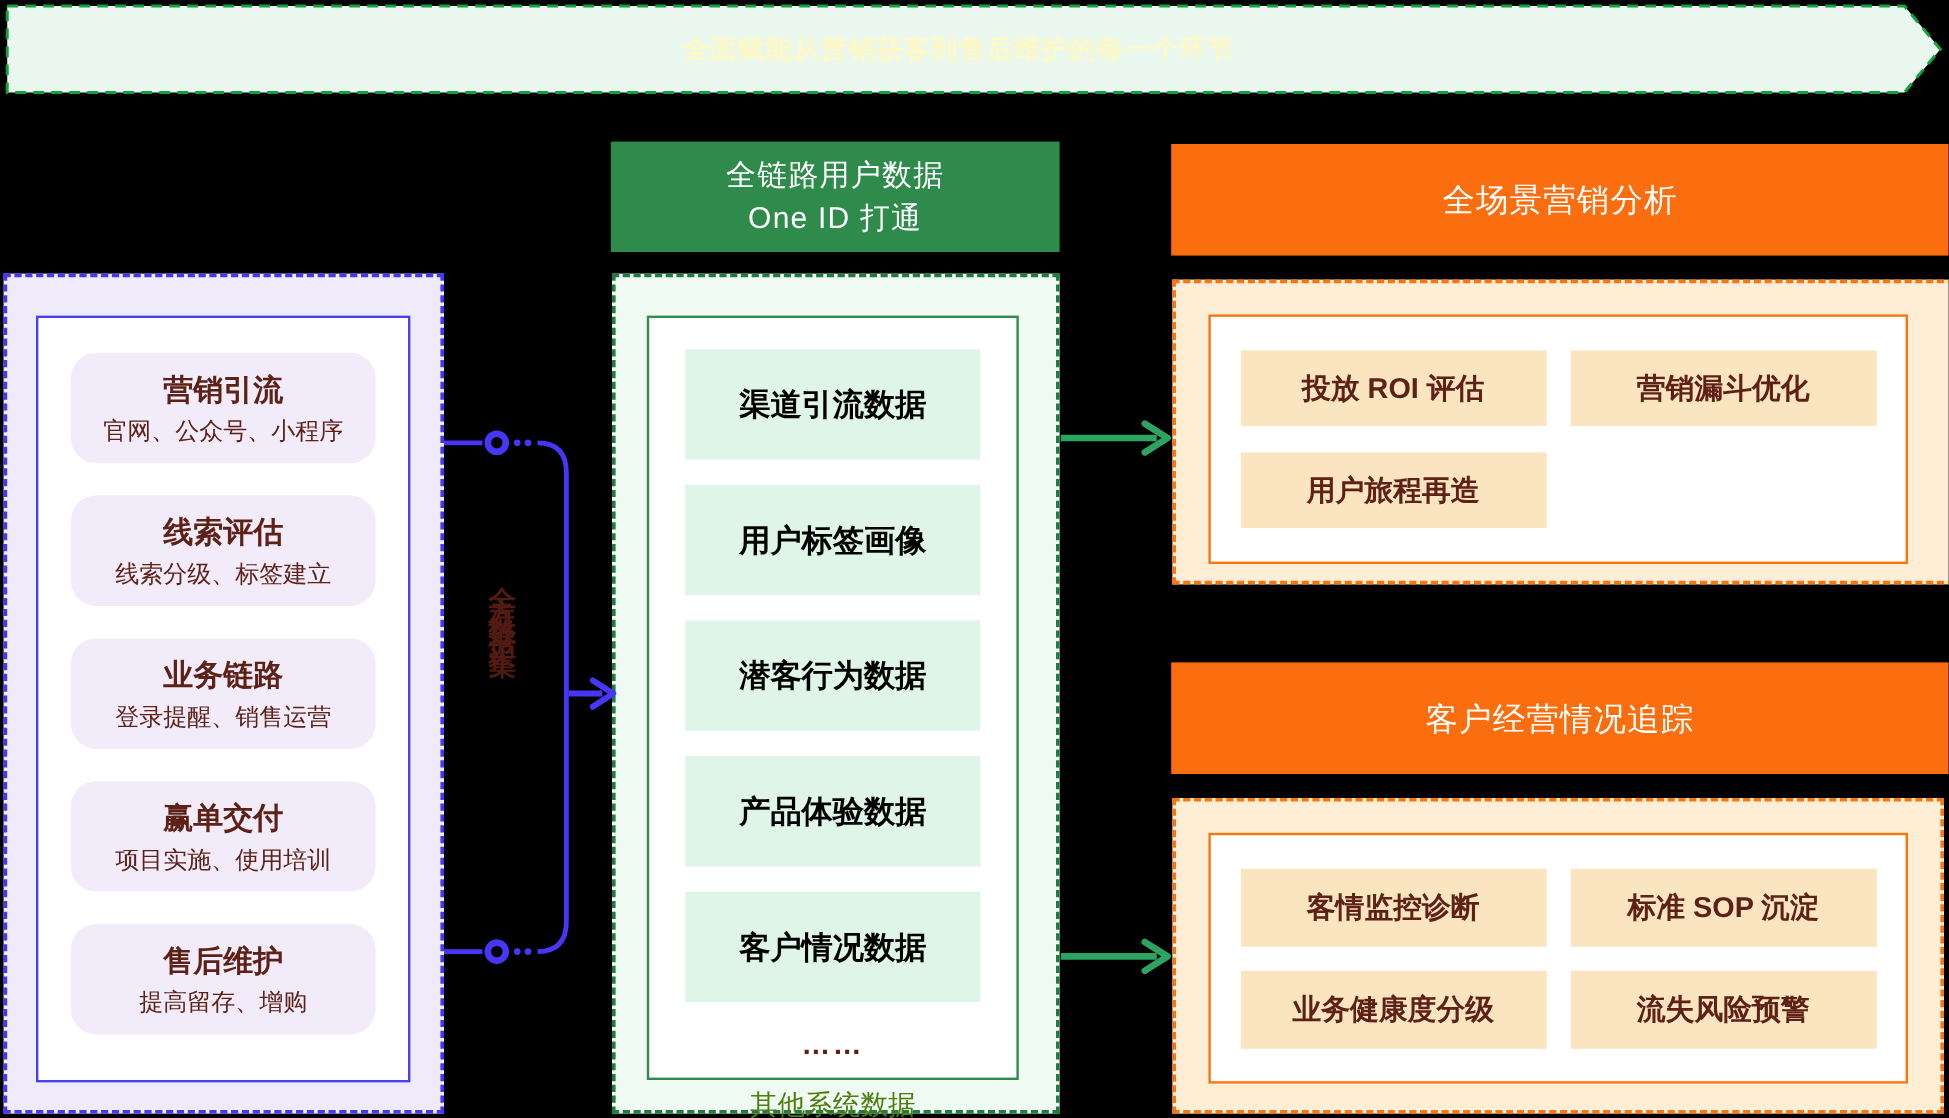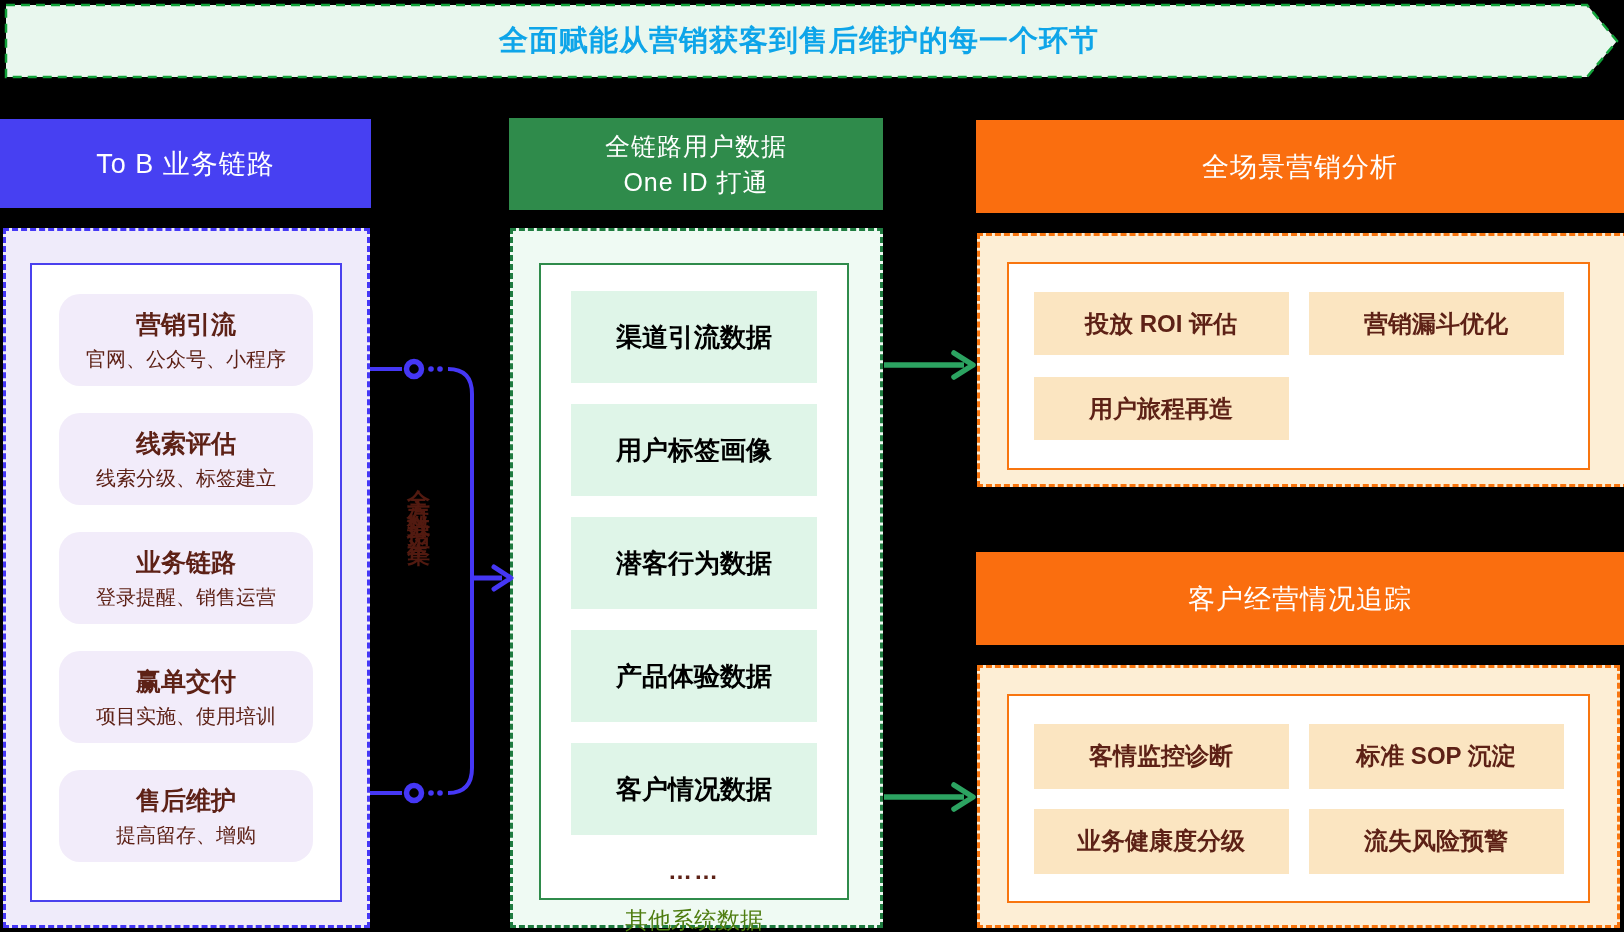--- a/index.html
+++ b/index.html
@@ -4,21 +4,21 @@
 <style>
   html,body{margin:0;padding:0;background:#000;}
   #canvas{position:relative;width:1624px;height:932px;background:#000;overflow:hidden;
           font-family:"Liberation Sans", sans-serif;}
   *,*::before,*::after{box-sizing:border-box;}
 
   
   .banner-svg{position:absolute;left:4px;top:2px;width:1616px;height:78px;}
   .banner-text{position:absolute;left:4px;top:2px;width:1590px;height:78px;
                display:flex;align-items:center;justify-content:center;
-               font-size:29px;font-weight:bold;color:#0ea5e9;letter-spacing:1px;}
+               font-size:22px;font-weight:bold;color:#fef9c3;letter-spacing:1px;}
 
   
   .hdr{position:absolute;display:flex;align-items:center;justify-content:center;
        color:#ffffff;font-size:27px;letter-spacing:1px;}
   .hdr-left{left:0;top:119px;width:371px;height:89px;background:#4740f2;}
   .hdr-mid{left:509px;top:118px;width:374px;height:92px;background:#2f8b4b;
            flex-direction:column;font-size:25px;line-height:36px;}
   .hdr-rt1{left:976px;top:120px;width:648px;height:93px;background:#fa6e0f;}
   .hdr-rt2{left:976px;top:552px;width:648px;height:93px;background:#fa6e0f;}
 
@@ -71,21 +71,20 @@
 </head>
 <body>
 
 <div id="canvas">
 
   <svg class="banner-svg" viewBox="0 0 1616 78" xmlns="http://www.w3.org/2000/svg">
     <path d="M2,3 H1583 L1613,39 L1583,75 H2 Z" fill="#e9f7ee" stroke="#12a23a" stroke-width="2.5" stroke-dasharray="9 6"></path>
   </svg>
   <div class="banner-text">全面赋能从营销获客到售后维护的每一个环节</div>
 
-  <div class="hdr hdr-left">To B 业务链路</div>
   <div class="hdr hdr-mid">
     <span>全链路用户数据</span>
     <span>One ID 打通</span>
   </div>
   <div class="hdr hdr-rt1">全场景营销分析</div>
   <div class="hdr hdr-rt2">客户经营情况追踪</div>
 
   <div class="panel-left">
     <div class="panel-left-inner">
       <div class="left-items">

